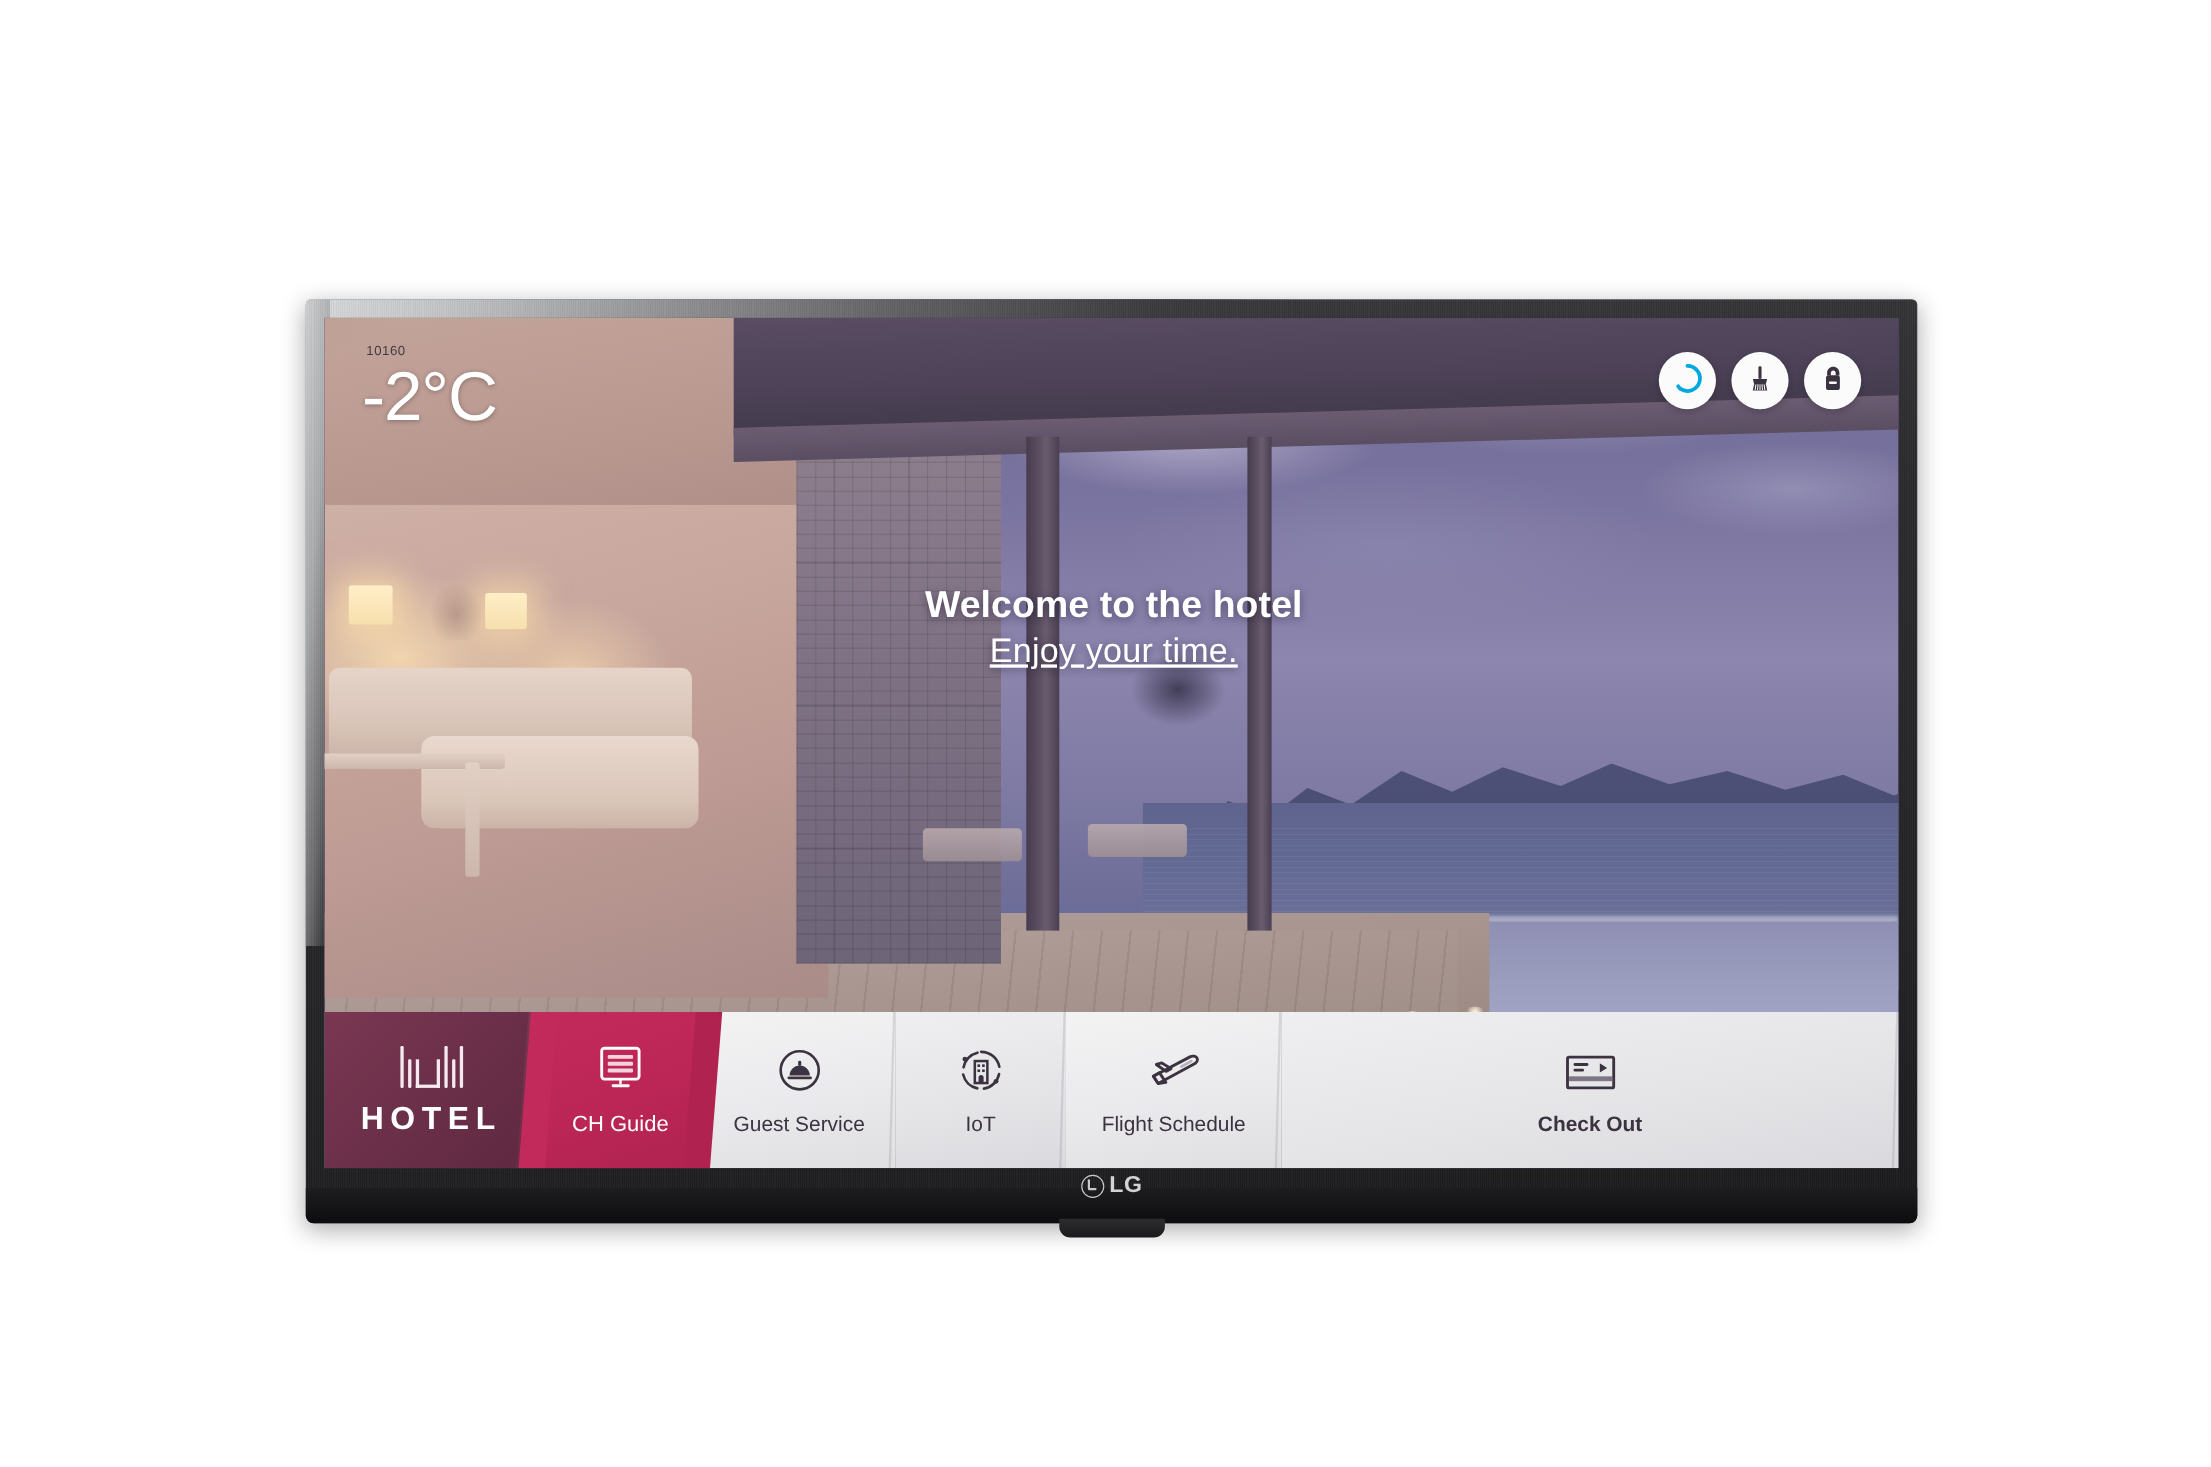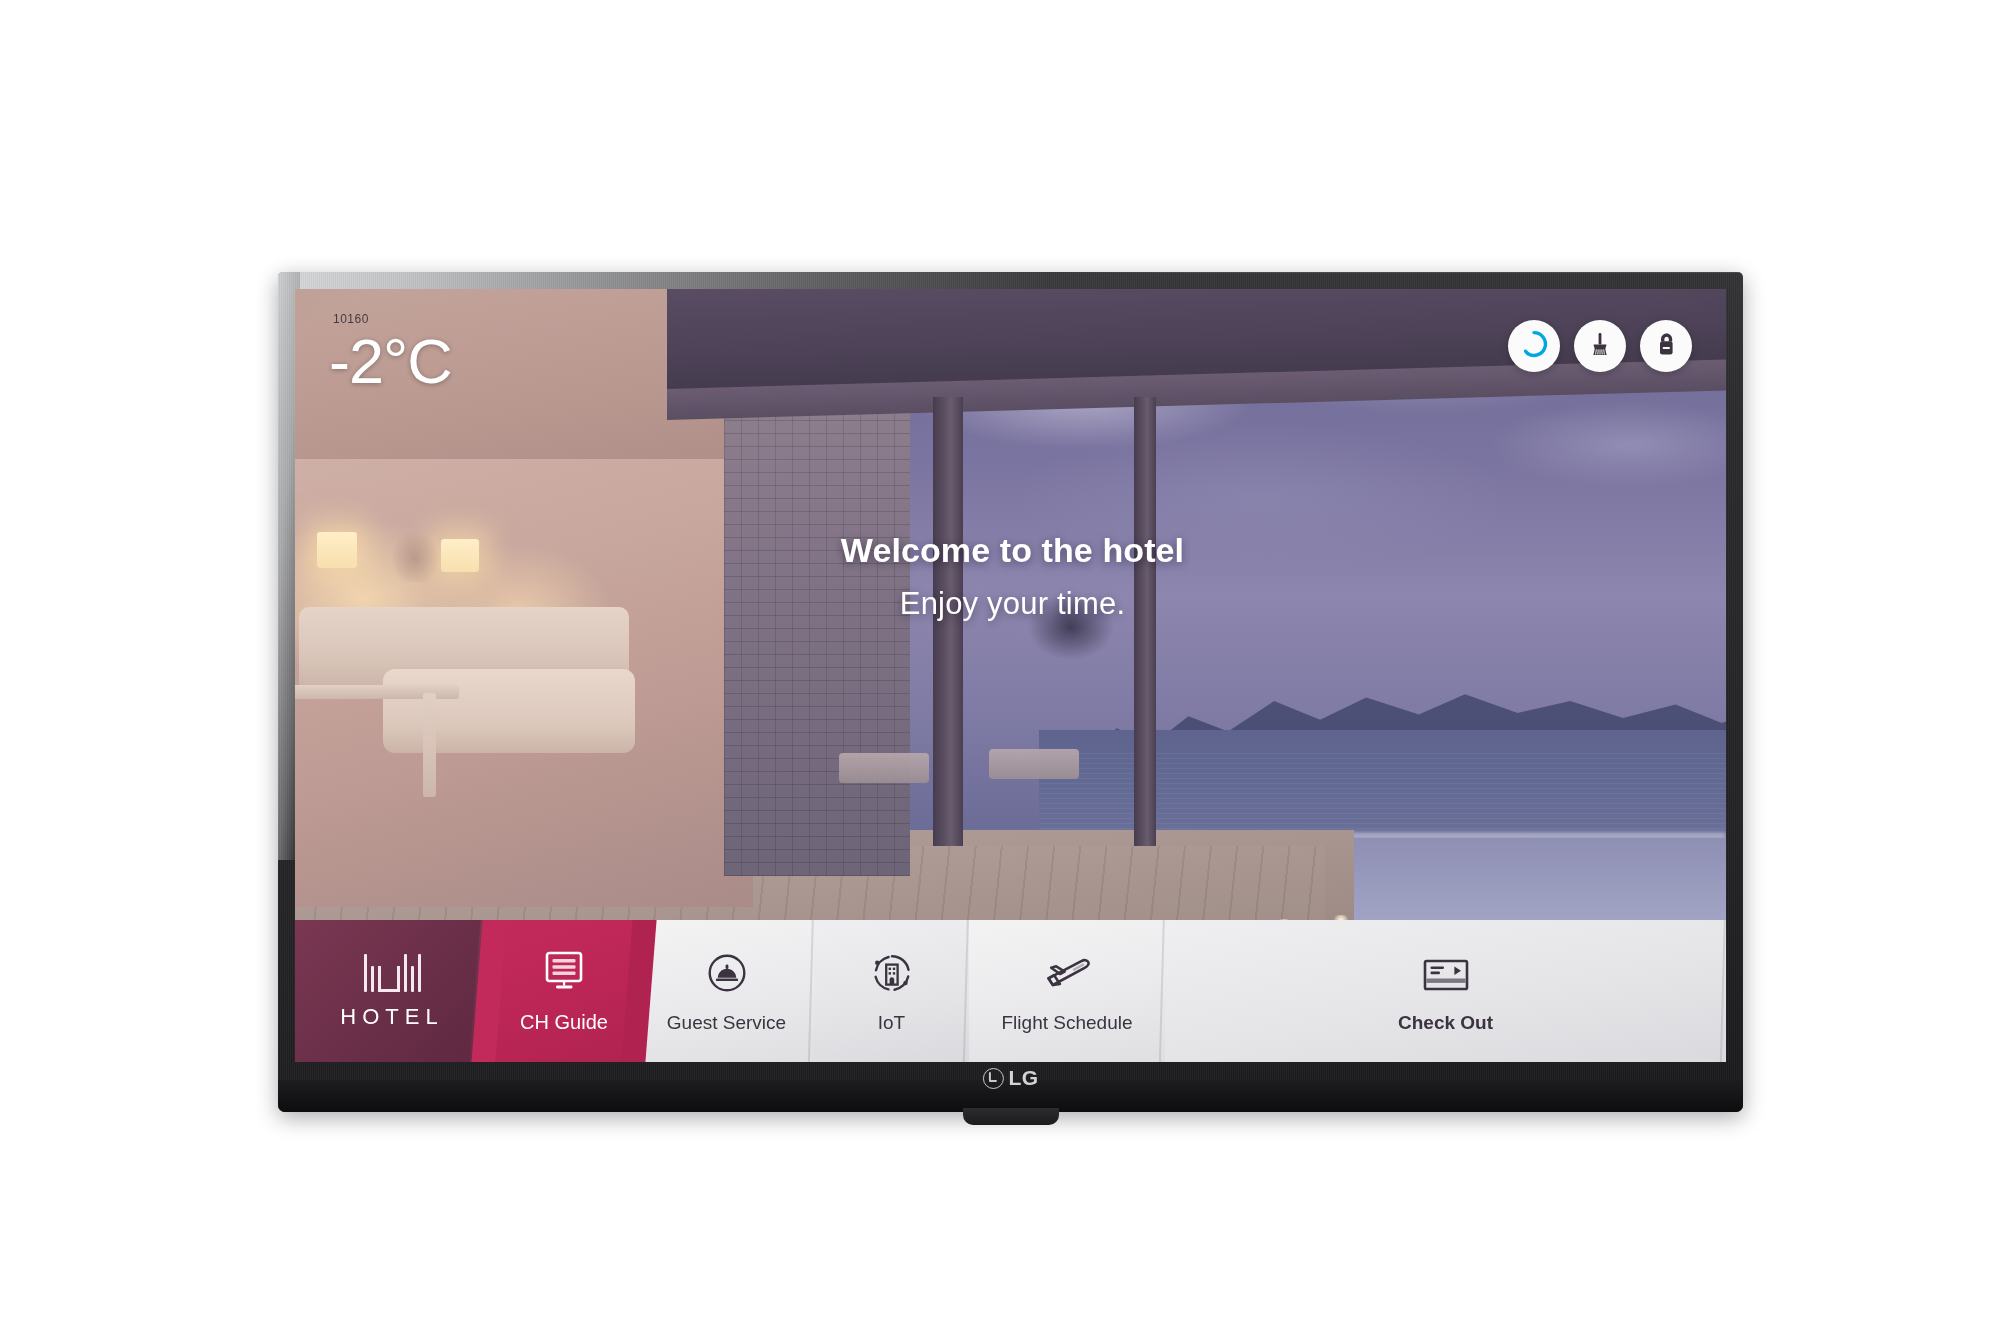--- a/index.html
+++ b/index.html
@@ -271,21 +271,21 @@
     cursor: pointer;
   }
 
   
   #welcome-block {
     position: absolute; left: 4px; right: 0; top: 242px;
     text-align: center; color: #ffffff;
     text-shadow: 0 2px 8px rgba(20,14,40,0.45);
   }
   #welcome-title { font-size: 34px; font-weight: bold; letter-spacing: 0.1px; }
-  #welcome-subtitle { font-size: 31px; font-weight: 300; margin-top: 16px; letter-spacing: 0.2px; }
+  #welcome-subtitle { font-size: 31px; font-weight: 300; margin-top: 4px; letter-spacing: 0.2px; text-decoration: underline; }
 
   
   #nav-bar {
     position: absolute; left: 0; right: 0; bottom: 0; height: 142px;
     display: flex; overflow: hidden;
   }
   .nav-cell {
     position: relative;
     display: flex; flex-direction: column;
     align-items: center; justify-content: center;
@@ -335,21 +335,21 @@
   .nav-label {
     margin-top: 11px; font-size: 19px; color: #3c3340;
     font-family: "Liberation Sans", sans-serif; white-space: nowrap;
   }
   #cell-chguide .nav-label { color: #ffffff; font-size: 20px; }
 
   
   #hotel-mark { display: flex; align-items: flex-end; gap: 4px; height: 40px; }
   #hotel-mark span { display: block; width: 3px; background: #f4e9ee; border-radius: 1px; }
   #hotel-word {
-    margin-top: 12px; font-size: 22px; font-weight: normal;
+    margin-top: 12px; font-size: 29px; font-weight: bold;
     letter-spacing: 6px; color: #ffffff;
     font-family: "Liberation Sans", sans-serif;
   }
 </style>
 </head>
 <body>
 
 <div id="tv-device">
 
   <div id="tv-bezel">

